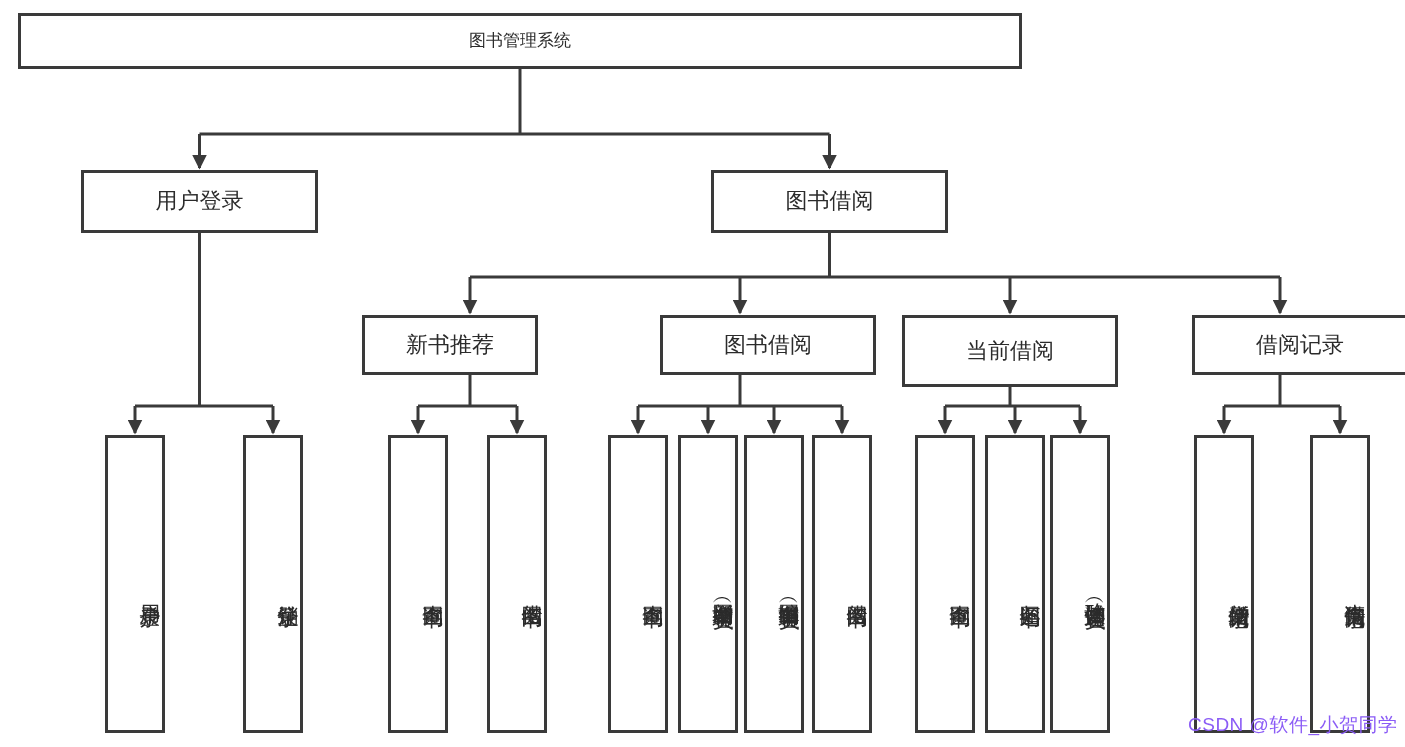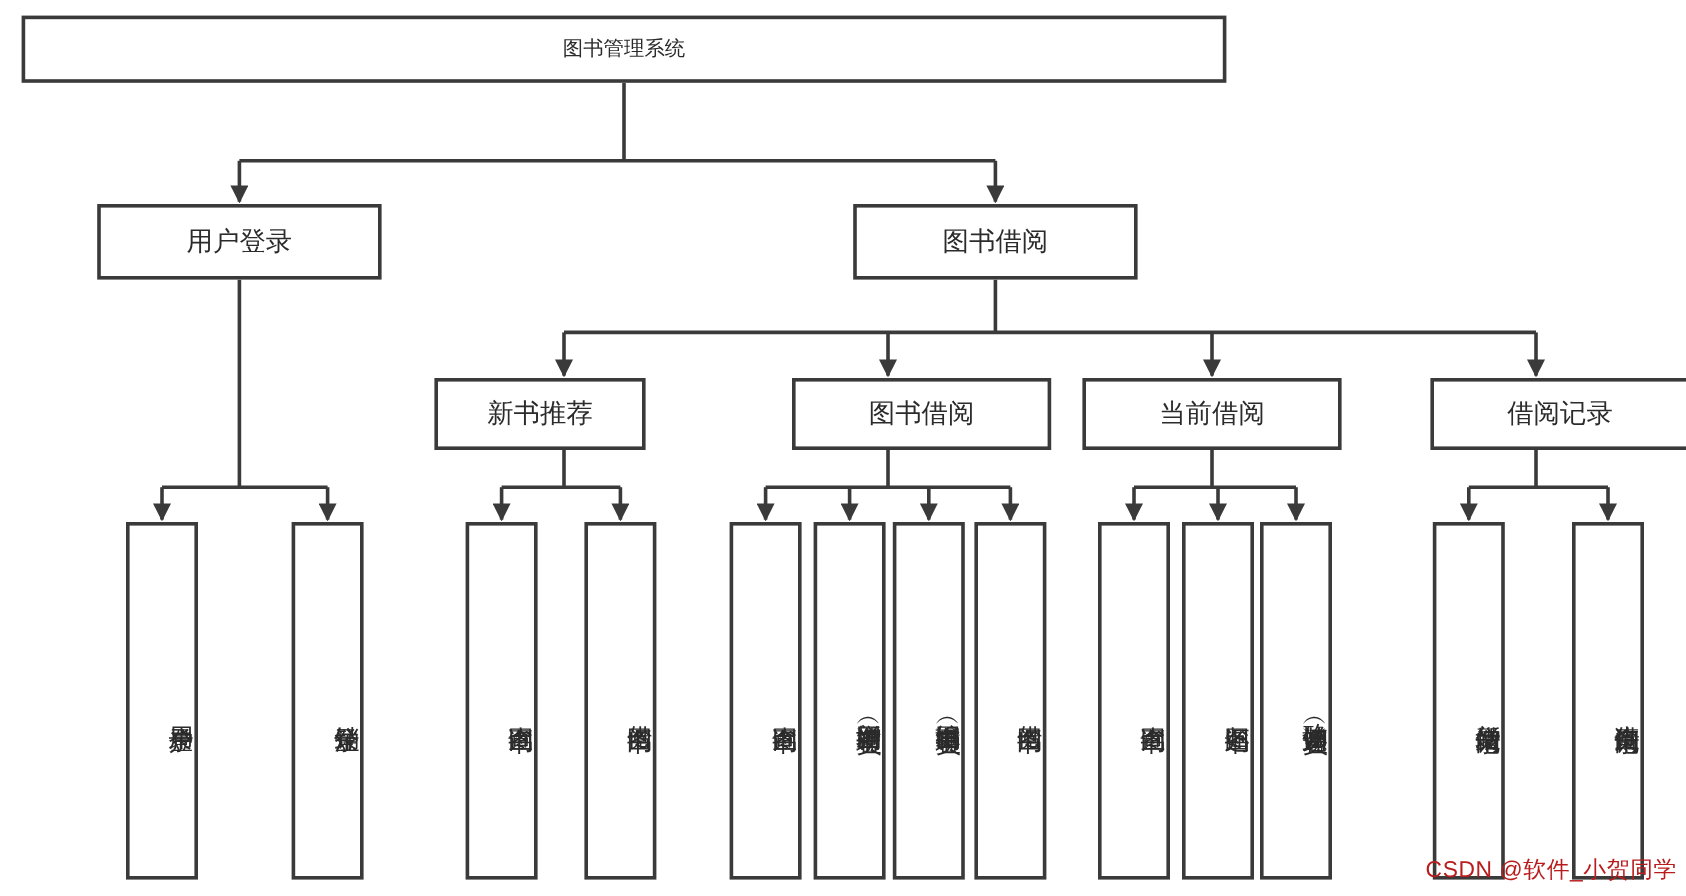--- a/index.html
+++ b/index.html
@@ -55,21 +55,21 @@
     justify-content: center;
   }
   .node.vert .label {
     writing-mode: vertical-rl;
     text-orientation: upright;
     white-space: nowrap;
   }
   .watermark {
     position: absolute;
     font-size: 19px;
-    color: #b91c1c;
+    color: #8b5cf6;
     white-space: nowrap;
     z-index: 5;
     left: 1188px;
     top: 712px;
     letter-spacing: 0.5px;
   }
 </style>
 </head>
 <body>
 
@@ -125,21 +125,21 @@
       </div>
       <div class="node horiz" style="left: 711px; top: 170px; width: 237px; height: 63px;">
         <span class="label">图书借阅</span>
       </div>
       <div class="node horiz" style="left: 362px; top: 315px; width: 176px; height: 60px;">
         <span class="label">新书推荐</span>
       </div>
       <div class="node horiz" style="left: 660px; top: 315px; width: 216px; height: 60px;">
         <span class="label">图书借阅</span>
       </div>
-      <div class="node horiz" style="left: 902px; top: 315px; width: 216px; height: 60px; text-align: center;">
+      <div class="node horiz" style="left: 902px; top: 315px; width: 216px; height: 72px; text-align: center;">
         <span class="label">当前借阅</span>
       </div>
       <div class="node horiz" style="left: 1172px; top: 315px; width: 216px; height: 60px; margin-left: 20px;">
         <span class="label">借阅记录</span>
       </div>
       <div class="node vert" style="left: 105px; top: 435px; width: 60px; height: 298px;">
         <span class="label">用户登录</span>
       </div>
       <div class="node vert" style="left: 243px; top: 435px; width: 60px; height: 298px;">
         <span class="label">注销登录</span>

